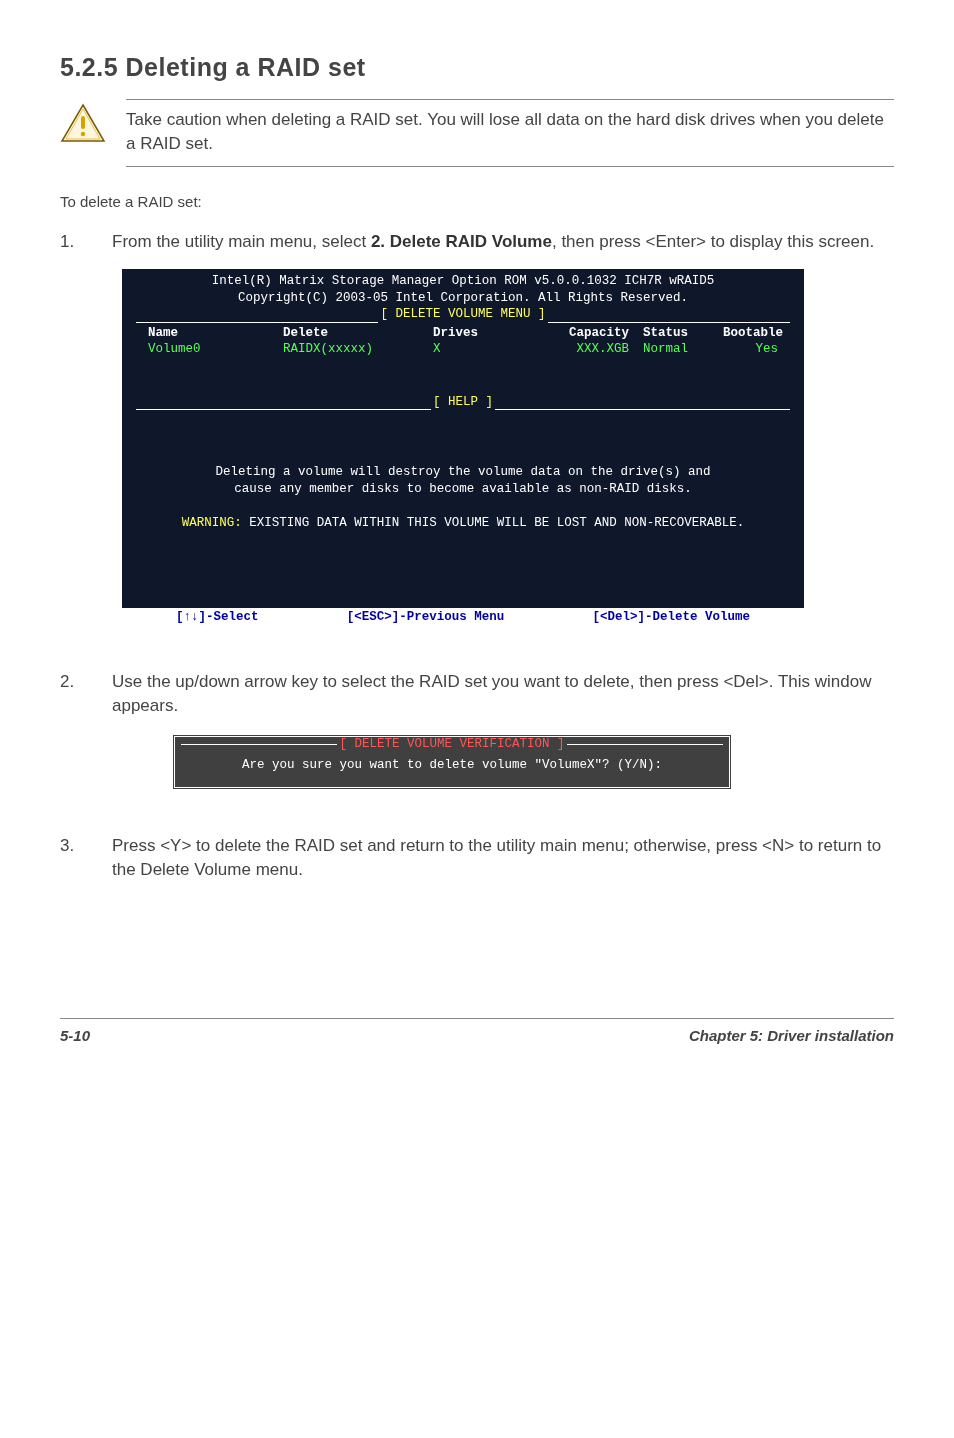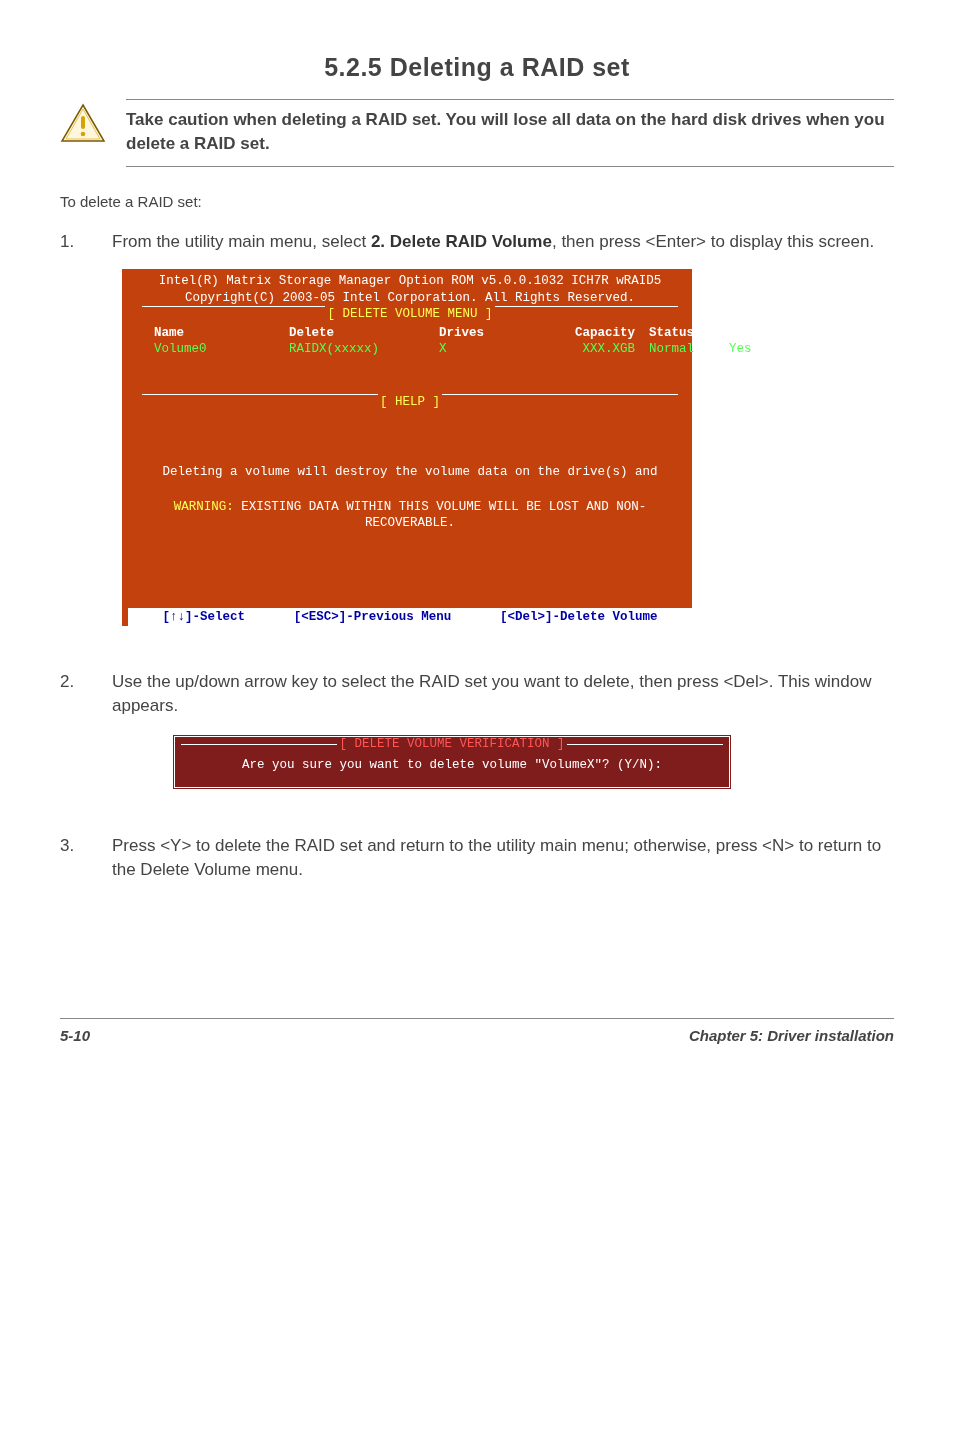--- a/index.html
+++ b/index.html
@@ -11,28 +11,26 @@
     margin: 0 auto;
     padding: 50px 60px 30px 60px;
     line-height: 1.4;
   }
   h2.section-heading {
     font-size: 25px;
     font-weight: bold;
     color: #444;
     margin-bottom: 14px;
     letter-spacing: 0.5px;
-    text-align: center;
   }
   .caution-row {
     display: flex;
     align-items: flex-start;
     gap: 20px;
     margin-bottom: 24px;
-    font-weight: bold;
   }
   .caution-icon {
     flex: 0 0 auto;
     margin-top: 4px;
   }
   .caution-text-block {
     flex: 1;
     border-top: 1px solid #888;
     border-bottom: 1px solid #888;
     padding: 8px 0 10px 0;
@@ -57,33 +55,33 @@
     font-size: 17px;
     color: #444;
   }
   .step-num { flex: 0 0 22px; }
   .step-body { flex: 1; }
   .step-body p { margin-bottom: 16px; }
   .bold { font-weight: bold; color: #333; margin-top: 6px; }
 
   
   .bios-screen {
-    background: #c2410c;
+    background: #0f172a;
     color: #ffffff;
     font-family: "Courier New", monospace;
     font-size: 12.5px;
     line-height: 1.32;
-    width: 570px;
+    width: 682px;
     margin: 0 0 22px 10px;
-    padding: 4px 0 0 6px;
+    padding: 4px 0 0 0;
   }
   .bios-header { text-align: center; white-space: pre; }
   .bios-rule {
     display: flex;
-    align-items: flex-start;
+    align-items: flex-end;
     color: #aaaaaa;
     padding: 0 14px;
   }
   .bios-rule .line { flex: 1; border-top: 1px solid #ffffff; height: 0; }
   .bios-rule .label { padding: 0 2px; color: #ffff55; white-space: pre; }
   .bios-section { padding: 2px 26px 6px 26px; }
   .bios-table-head {
     display: flex;
     color: #ffffff;
     font-weight: bold;
@@ -108,21 +106,21 @@
     background: #ffffff;
     color: #0000a8;
     display: flex;
     justify-content: space-around;
     padding: 1px 10px;
     font-weight: bold;
   }
 
   
   .bios-dialog {
-    background: #7f1d1d;
+    background: #404040;
     font-family: "Courier New", monospace;
     font-size: 12.5px;
     color: #ffffff;
     width: 560px;
     margin: 0 0 22px 60px;
     padding: 0;
     border: 3px double #ffffff;
   }
   .bios-dialog-title-row {
     display: flex;
@@ -210,20 +208,21 @@
         </div>
 
         <div class="bios-rule">
           <span class="line"></span>
             <span class="label">[ HELP ]</span>
             <span class="line"></span>
         </div>
 
         <div class="bios-help-body">
           <div class="msg">Deleting a volume will destroy the volume data on the drive(s) and</div>
+          <div>cause any member disks to become available as non-RAID disks.</div>
           <div class="bios-warn-line">
             <span class="bios-warn-label">WARNING:</span><span> EXISTING DATA WITHIN THIS VOLUME WILL BE LOST AND NON-RECOVERABLE.</span>
           </div>
           <div style="height:46px"></div>
         </div>
 
         <div class="bios-footer">
           <span>[↑↓]-Select</span>
           <span>[&lt;ESC&gt;]-Previous Menu</span>
           <span>[&lt;Del&gt;]-Delete Volume</span>

